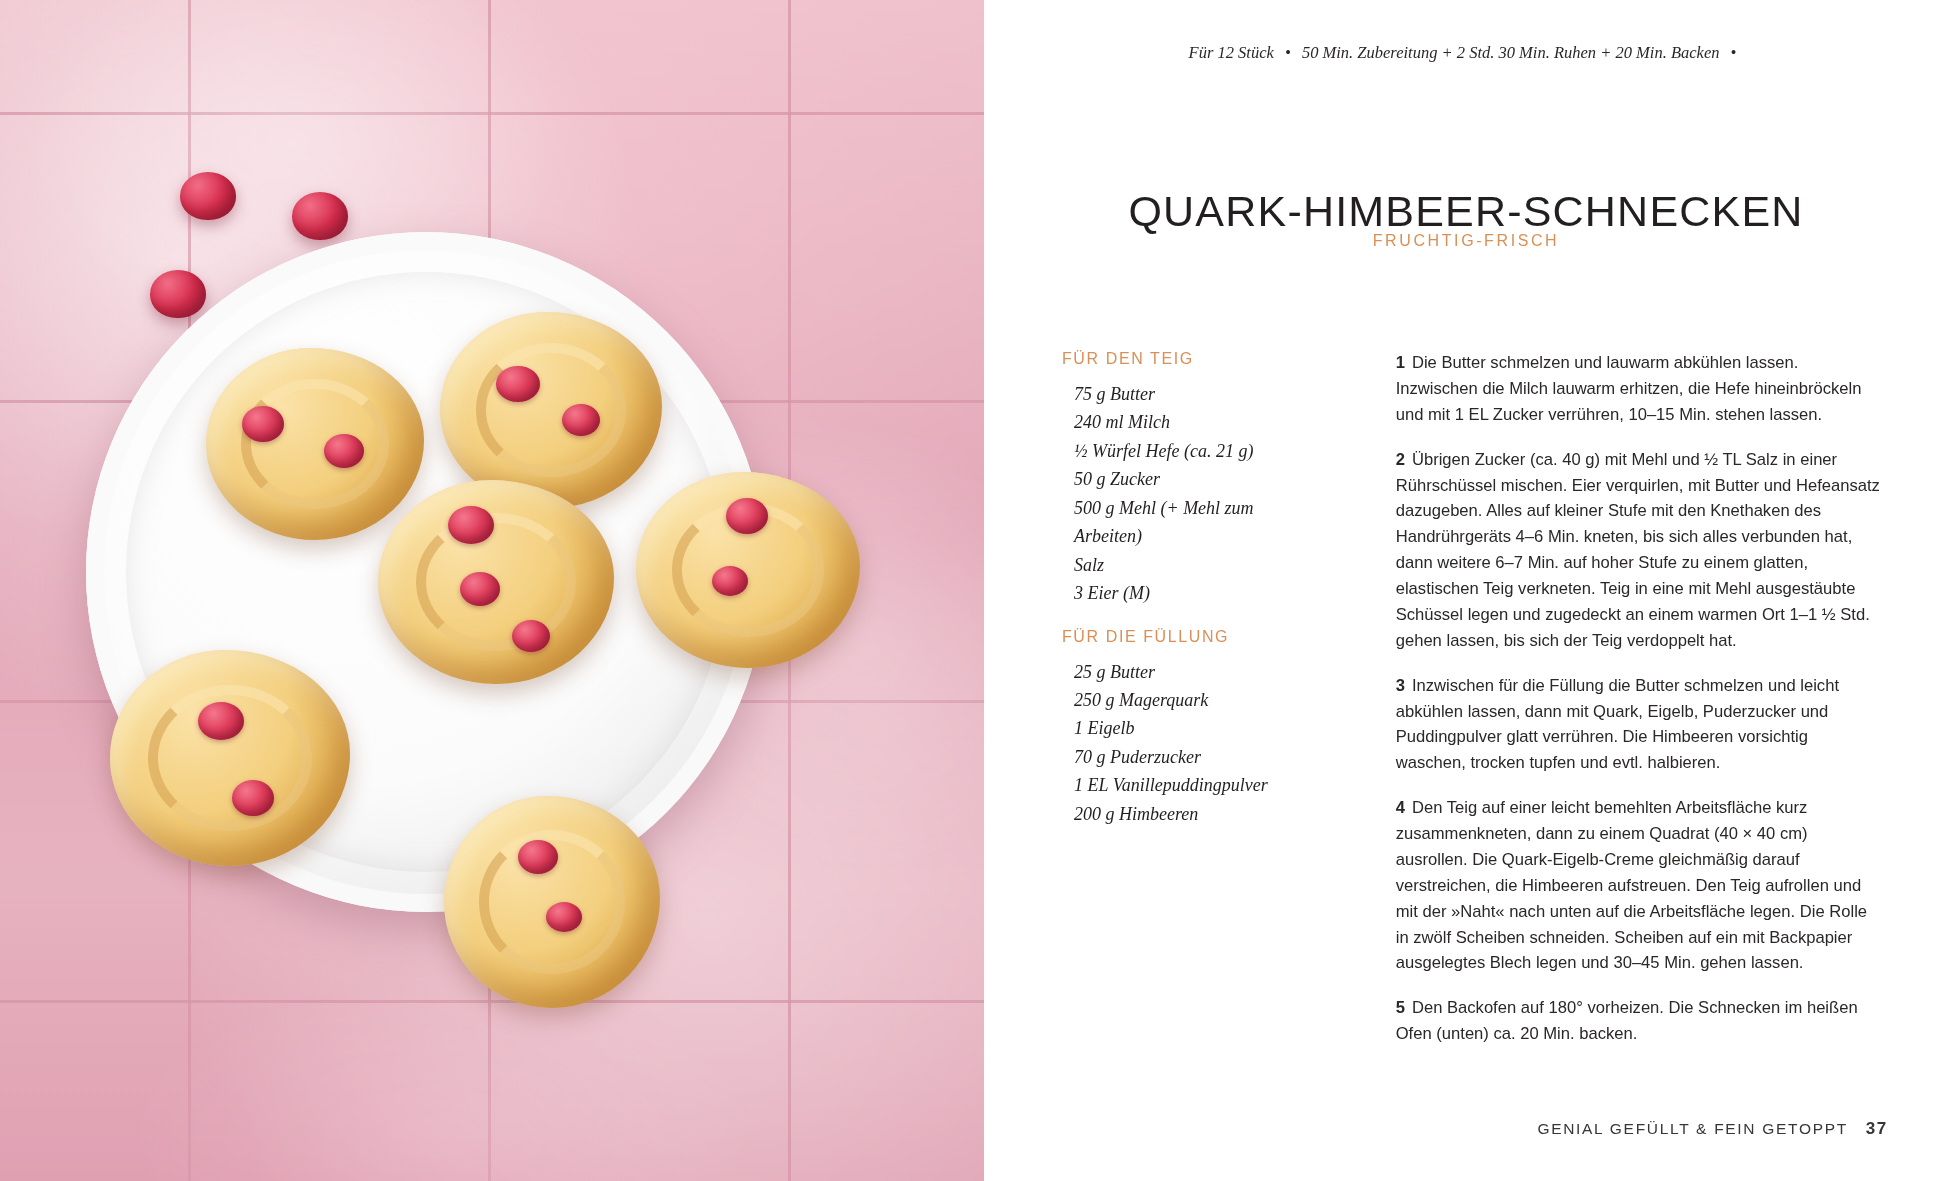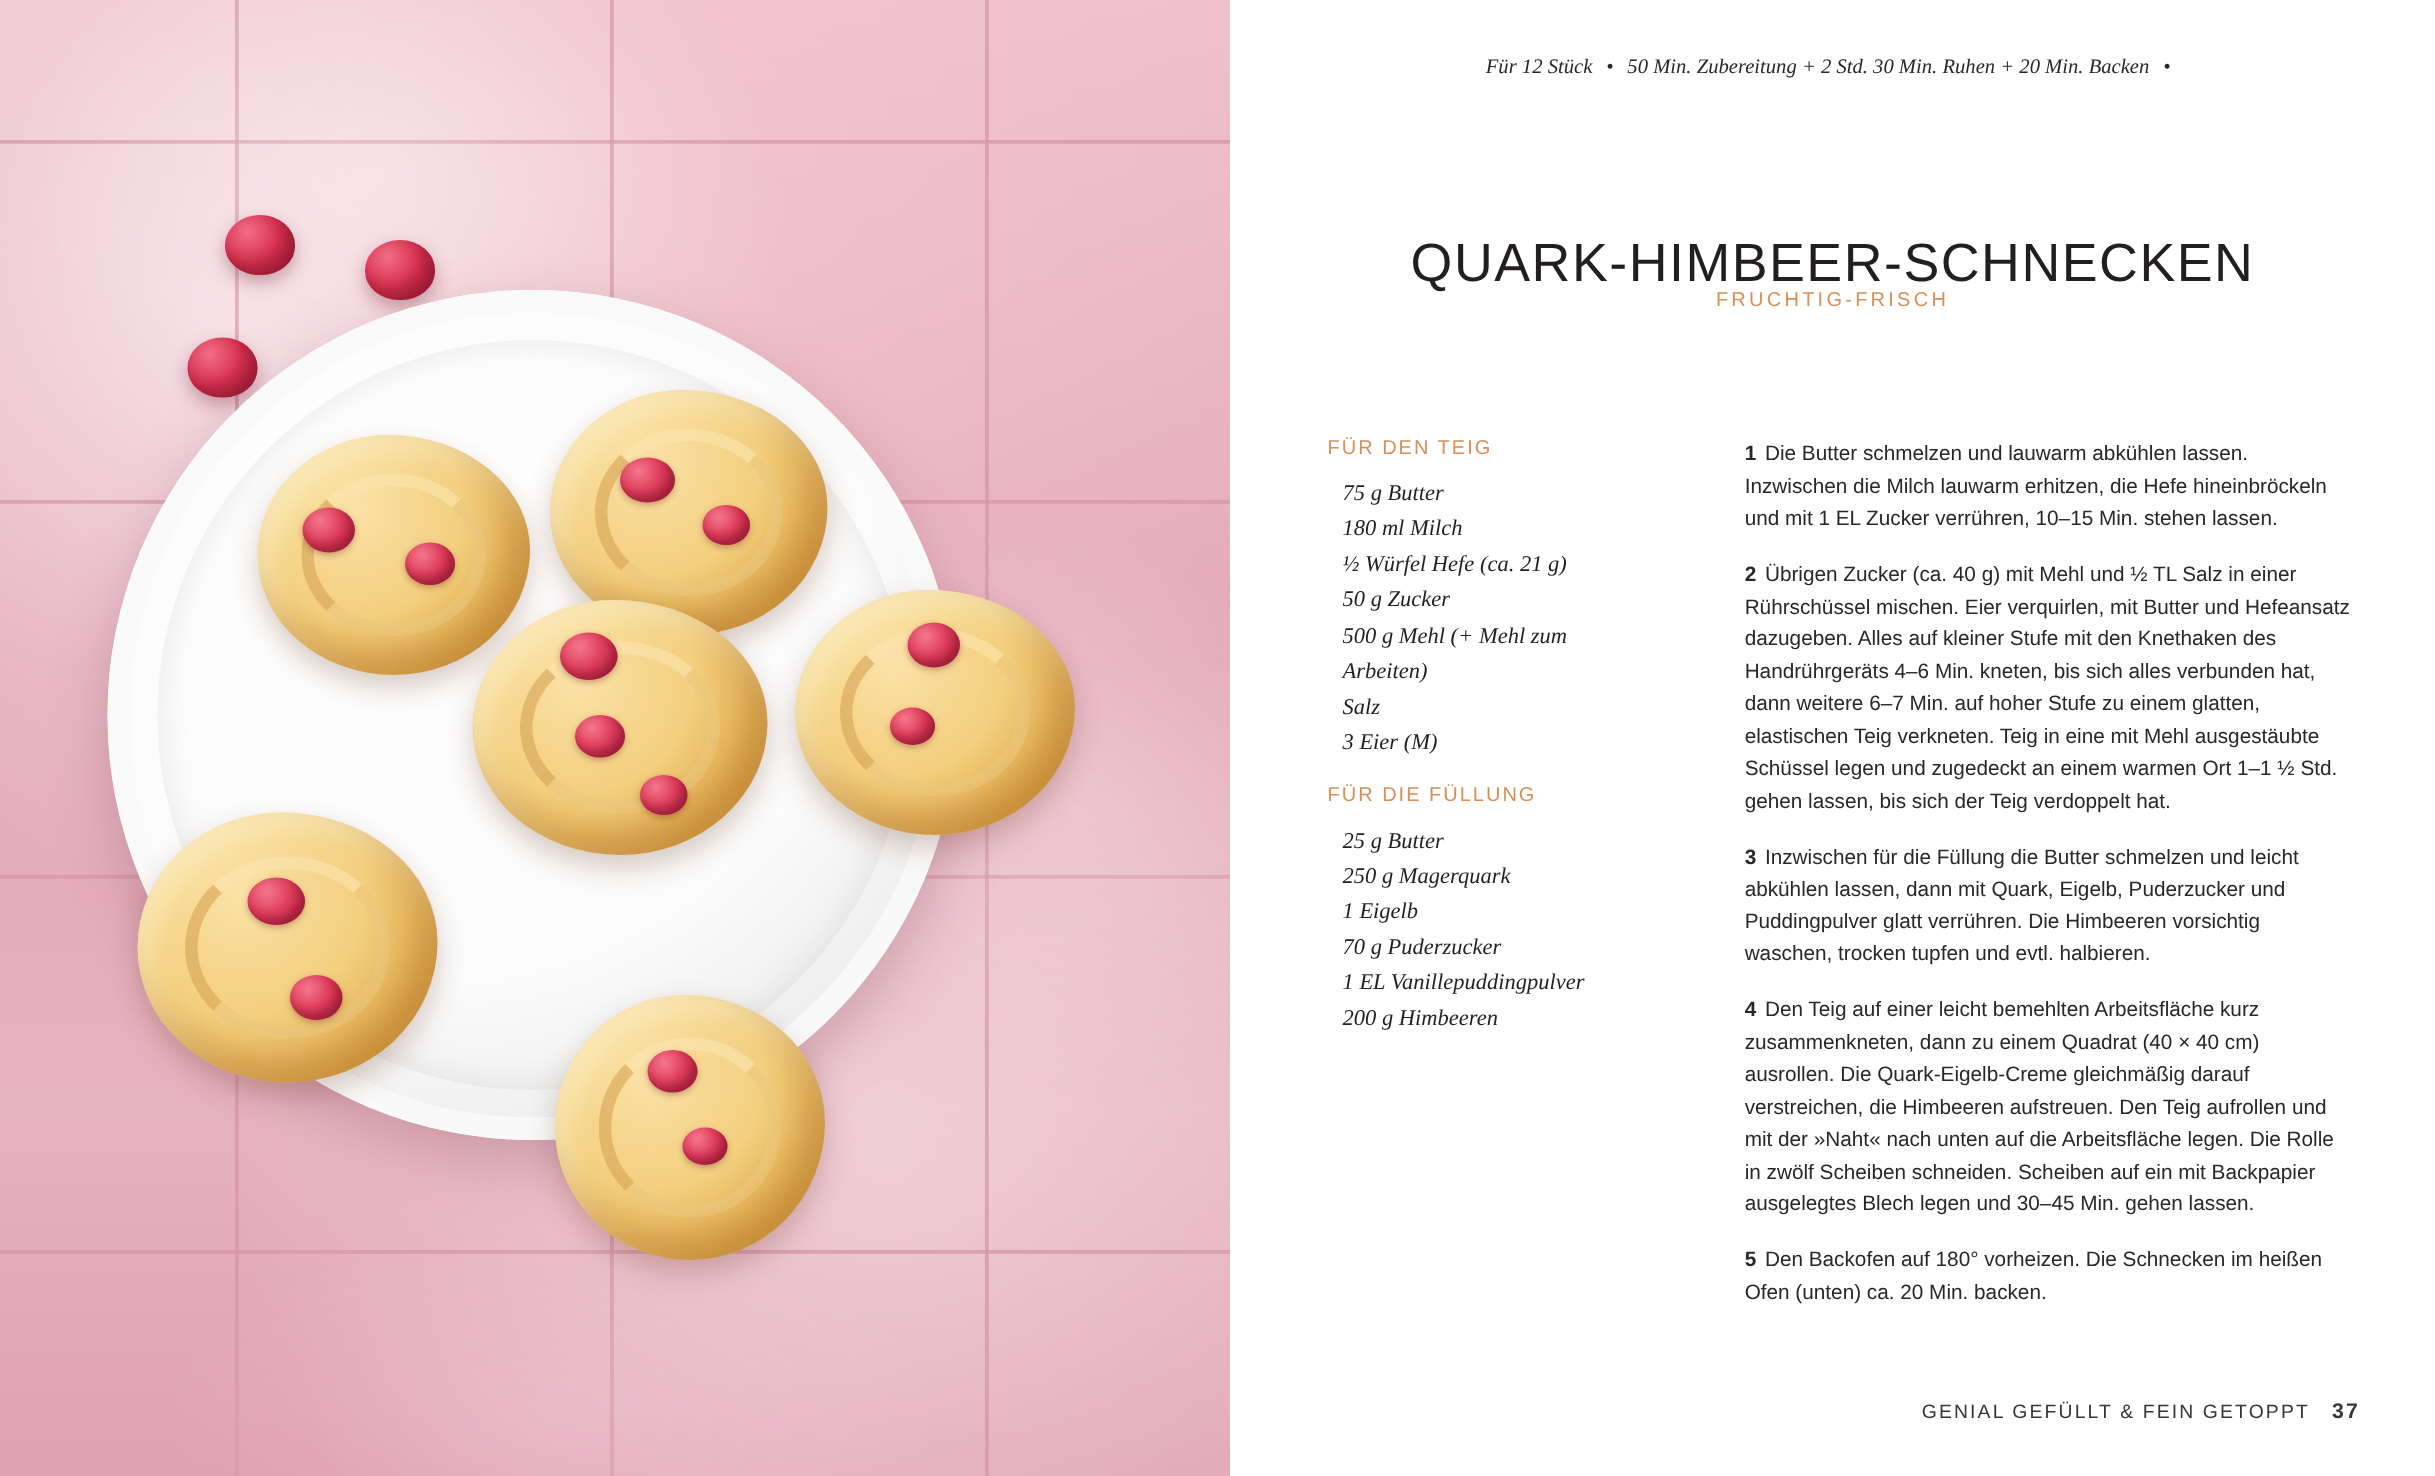--- a/index.html
+++ b/index.html
@@ -289,21 +289,21 @@
     <h1 class="recipe-title">QUARK-HIMBEER-SCHNECKEN</h1>
     <div class="recipe-subtitle">FRUCHTIG-FRISCH</div>
 
     <div class="columns">
 
       <div class="col-ingredients">
 
         <div class="ing-head">FÜR DEN TEIG</div>
         <ul class="ing-list">
           <li>75 g Butter</li>
-          <li>180 ml Milch</li>
+          <li>240 ml Milch</li>
           <li>½ Würfel Hefe (ca. 21 g)</li>
           <li>50 g Zucker</li>
           <li>500 g Mehl (+ Mehl zum Arbeiten)</li>
           <li>Salz</li>
           <li>3 Eier (M)</li>
         </ul>
 
         <div class="ing-head second">FÜR DIE FÜLLUNG</div>
         <ul class="ing-list">
           <li>25 g Butter</li>

